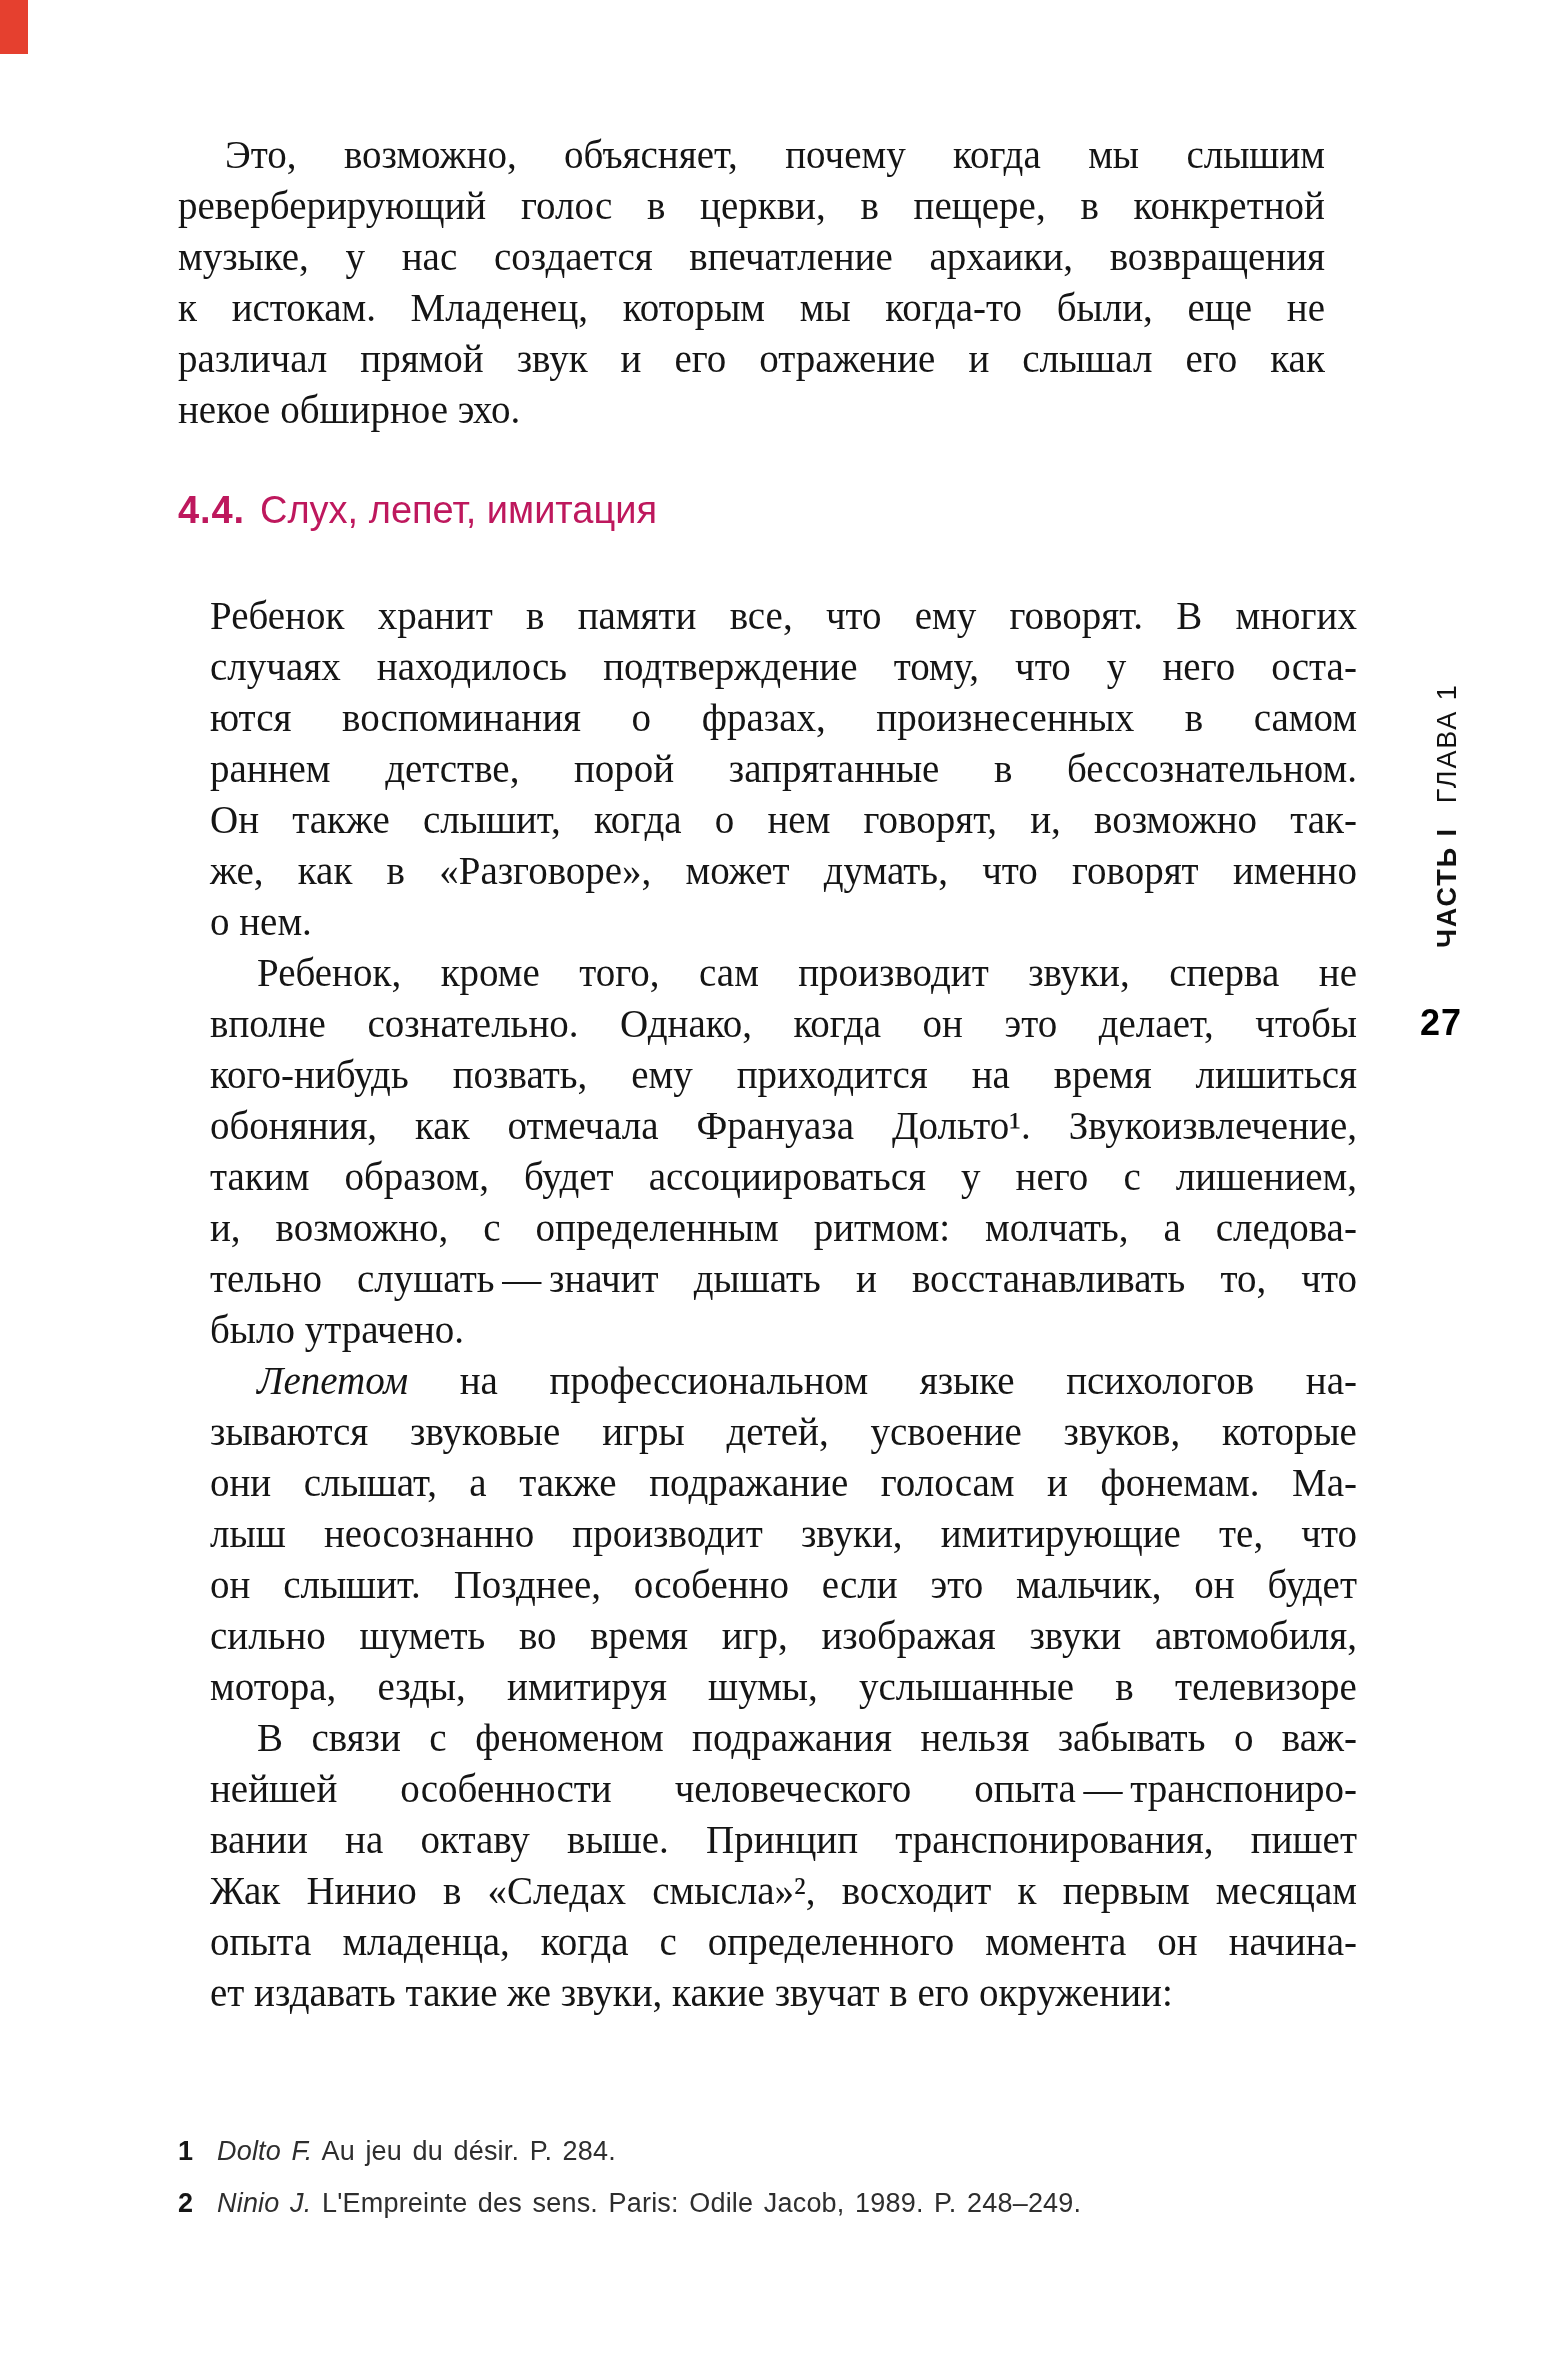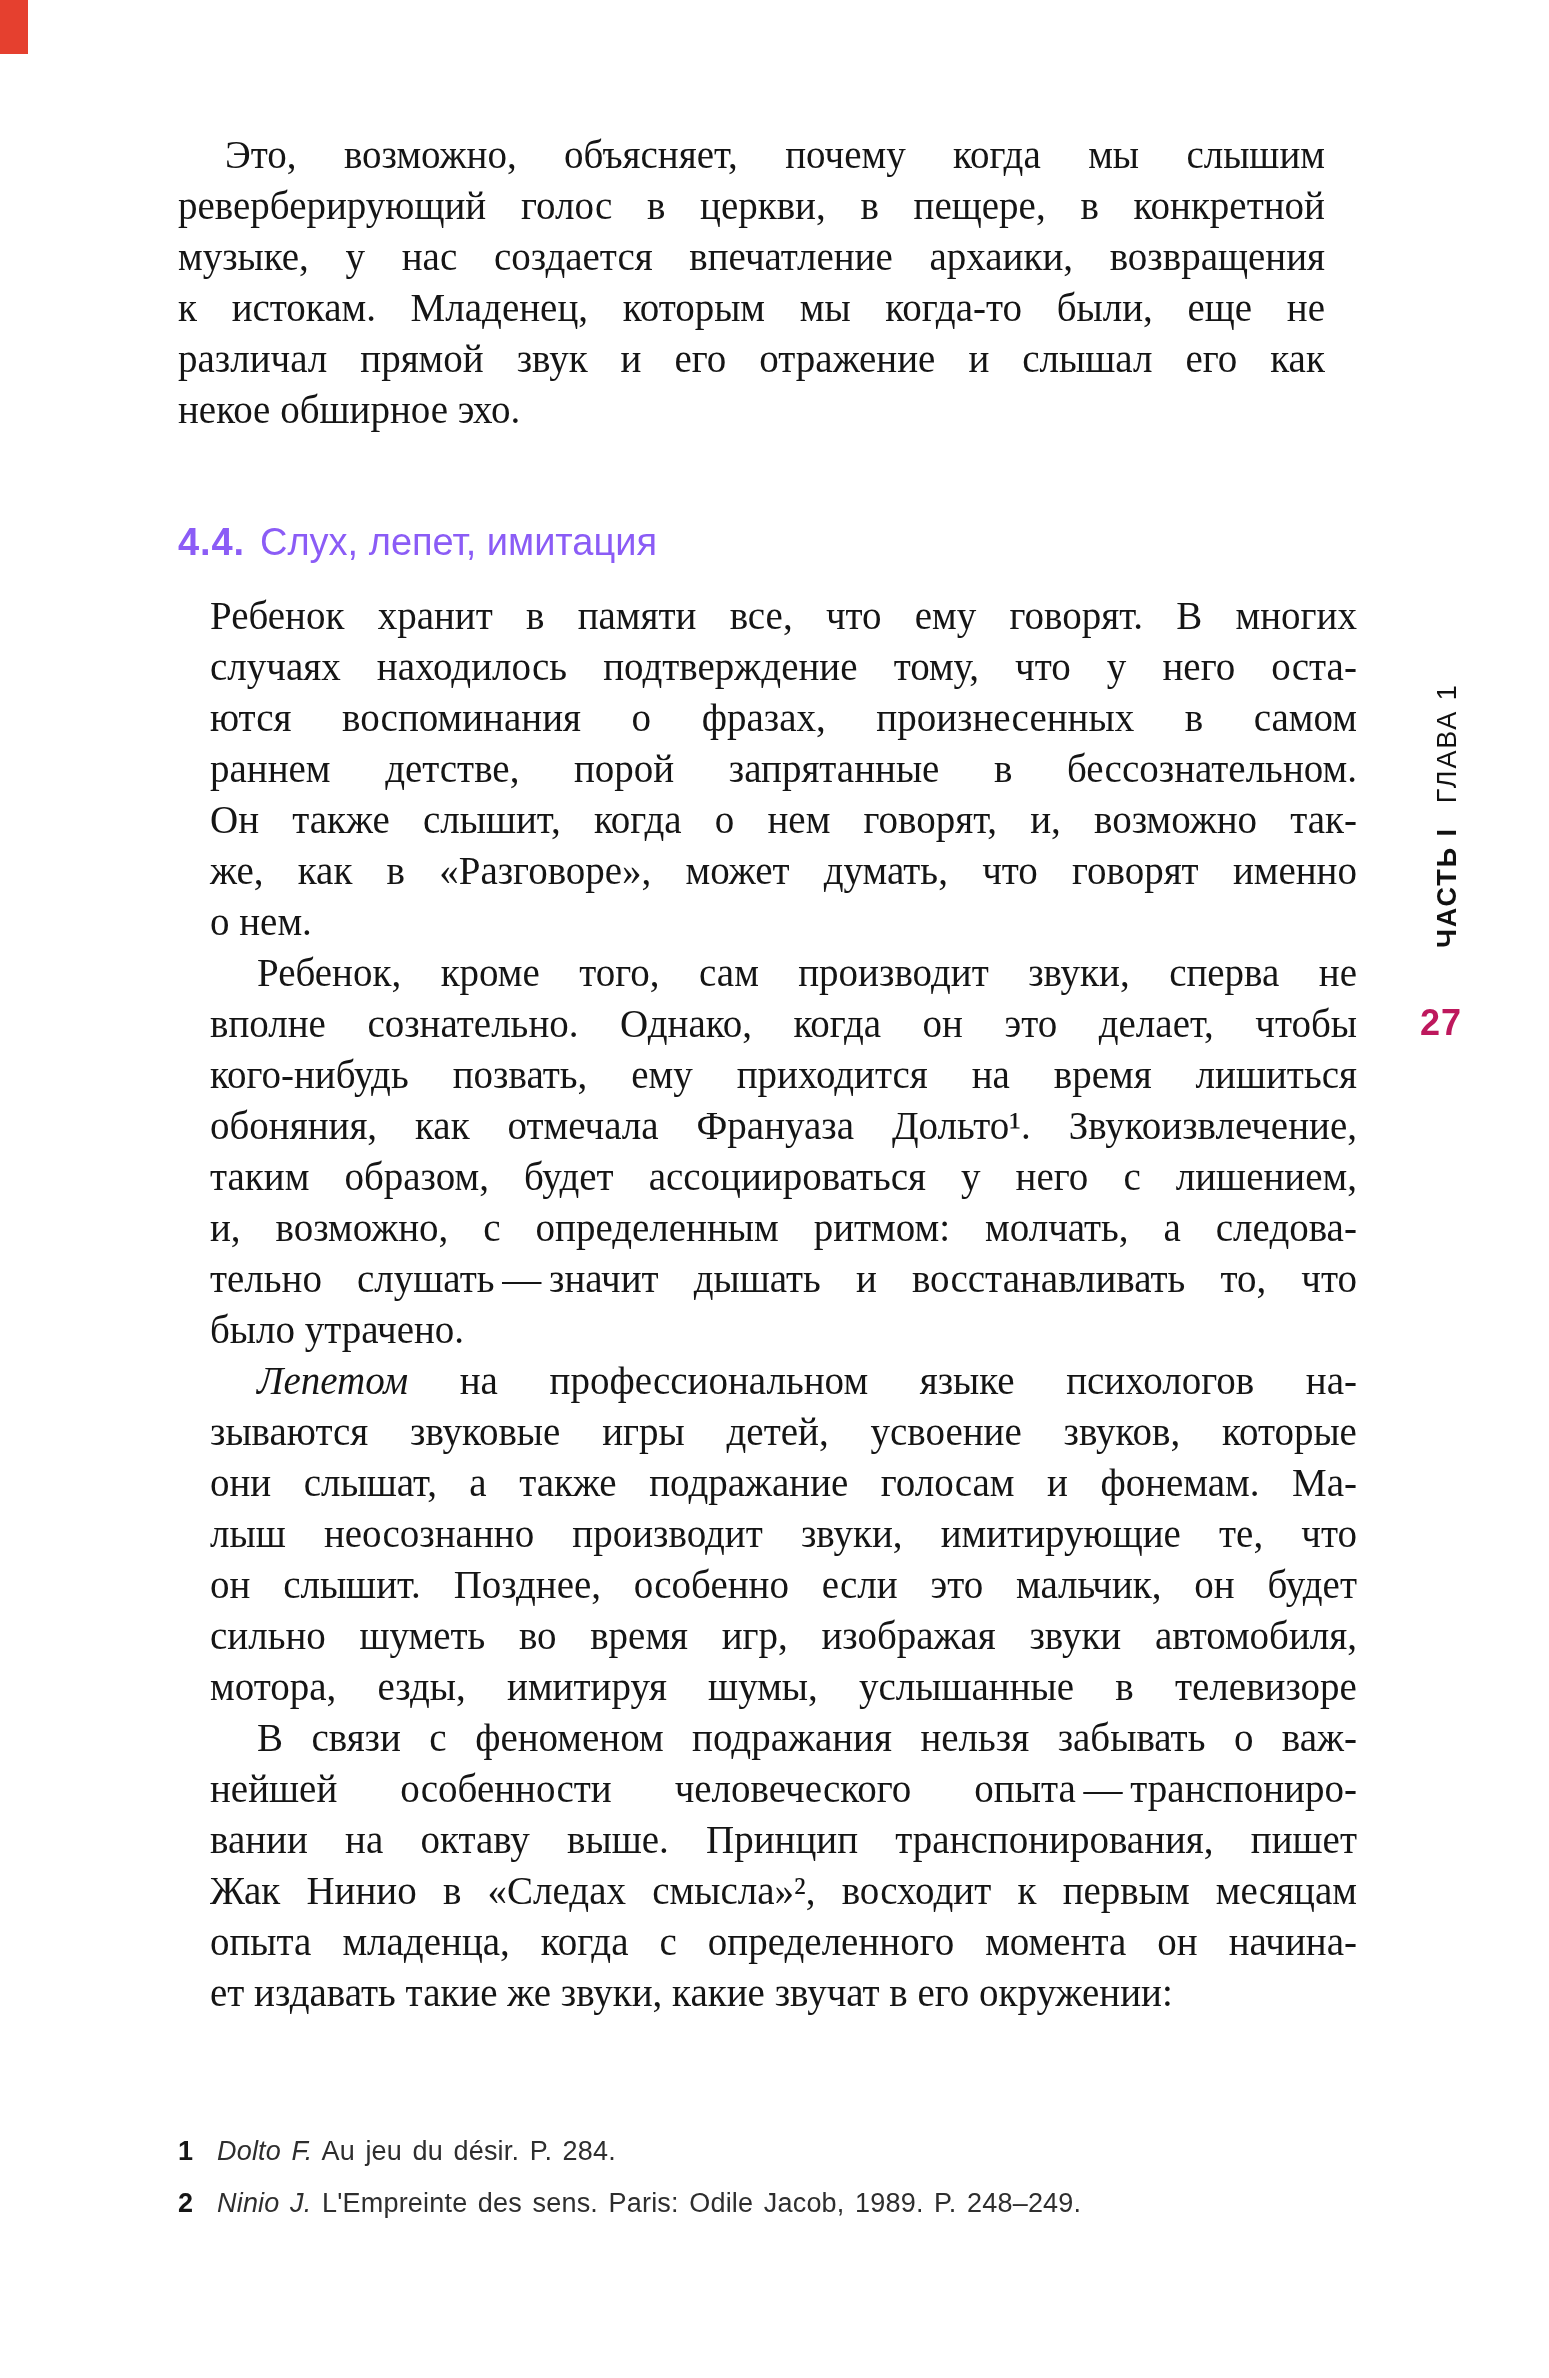--- a/index.html
+++ b/index.html
@@ -24,23 +24,23 @@
     height:51px; line-height:51px;
     font-size:39px;
     display:flex; justify-content:space-between;
     white-space:nowrap;
   }
   .line span, .line i { display:inline-block; white-space:pre; }
   .line.last { display:block; }
   .line.indent { padding-left:47px; }
   
   .heading {
-    position:absolute; left:178px; top:516px;
+    position:absolute; left:178px; top:484px;
     font-family:"Liberation Sans", sans-serif;
-    font-size:38px; line-height:52px; color:#8b5cf6;
+    font-size:38px; line-height:52px; color:#be185d;
     white-space:nowrap;
   }
   .heading .num { font-weight:bold; margin-right:15px; letter-spacing:0.9px; }
   
   .footnotes {
     position:absolute; left:178px; top:2136px; width:1162px;
     font-family:"Liberation Sans", sans-serif;
     font-size:27px; color:#2e2e2e;
     letter-spacing:0.2px; word-spacing:2.8px;
   }
@@ -54,21 +54,21 @@
     white-space:nowrap;
     font-family:"Liberation Sans", sans-serif;
     font-size:27px; letter-spacing:1.9px; color:#111111;
     height:32px; line-height:32px;
   }
   .sidebar-vertical .part { font-weight:bold; }
   .sidebar-vertical .gap { display:inline-block; width:24px; }
   .page-number {
     position:absolute; left:1420px; top:1002px;
     font-family:"Liberation Sans", sans-serif;
-    font-size:36px; font-weight:bold; color:#be185d;
+    font-size:36px; font-weight:bold; color:#000000;
     line-height:41px; letter-spacing:0.9px;
   }
 </style>
 </head>
 <body>
 
 <div class="page">
 
   <div class="corner-tab" style="background: rgb(229, 64, 47);"></div>
 

